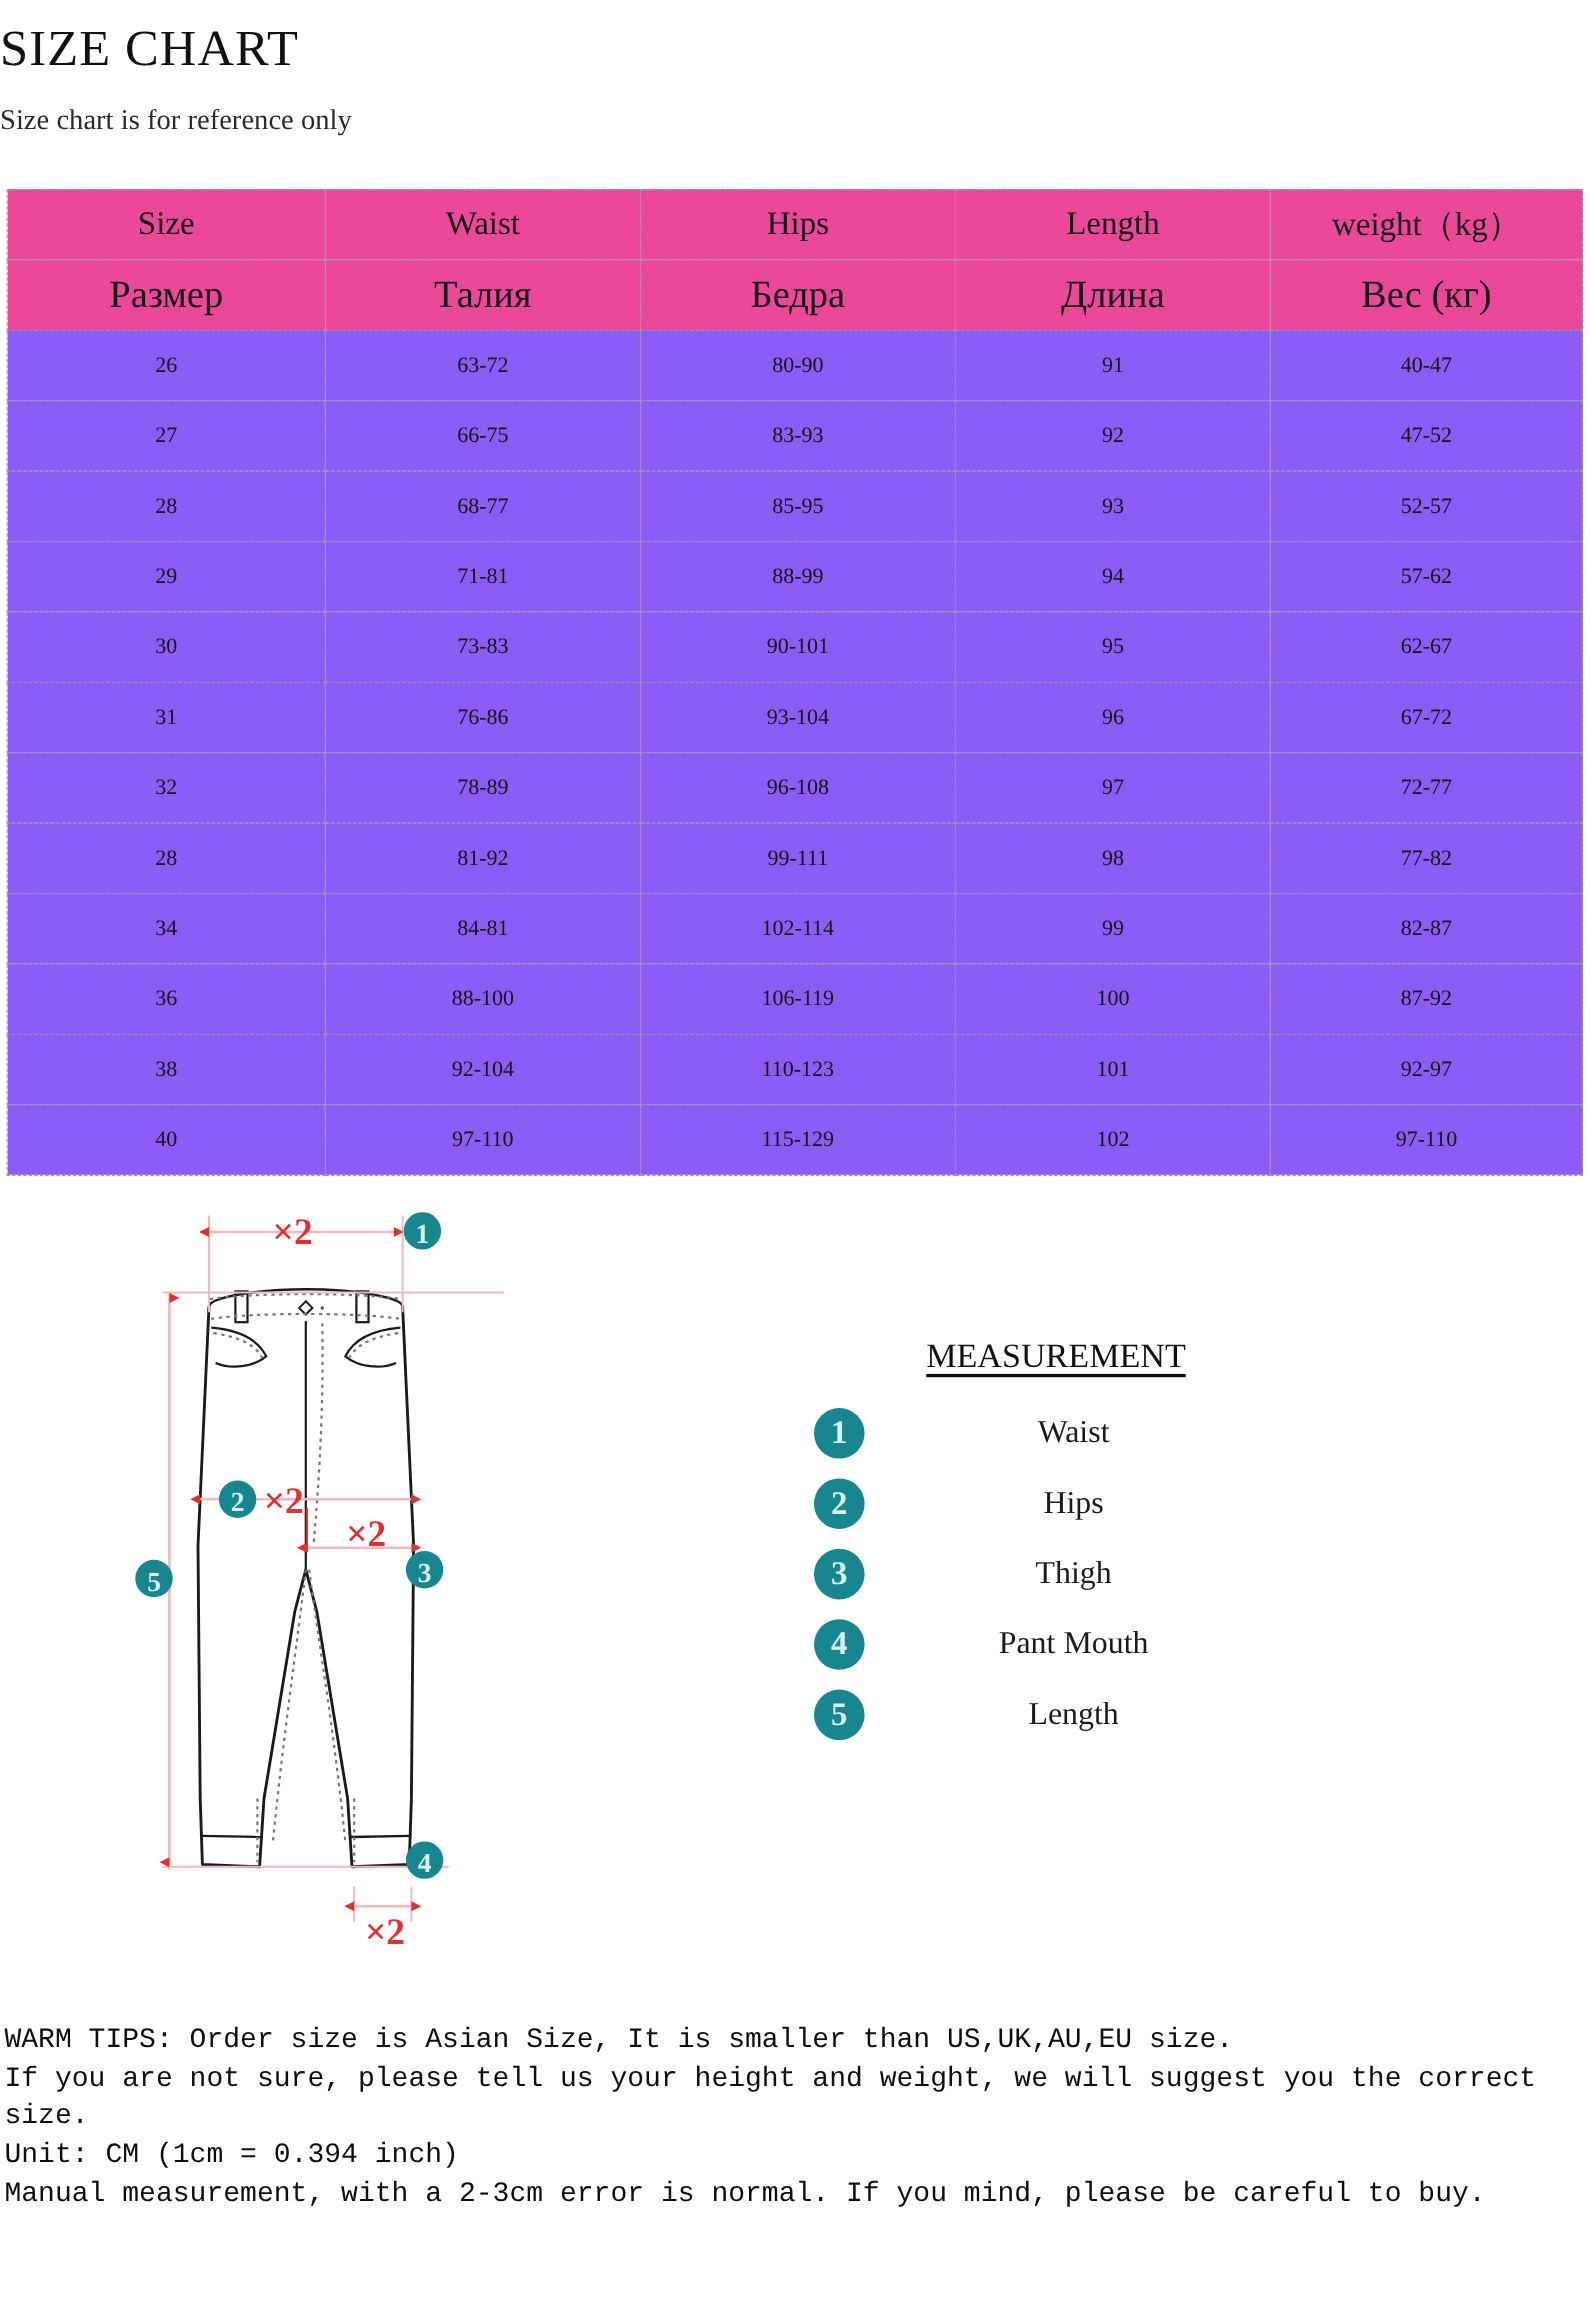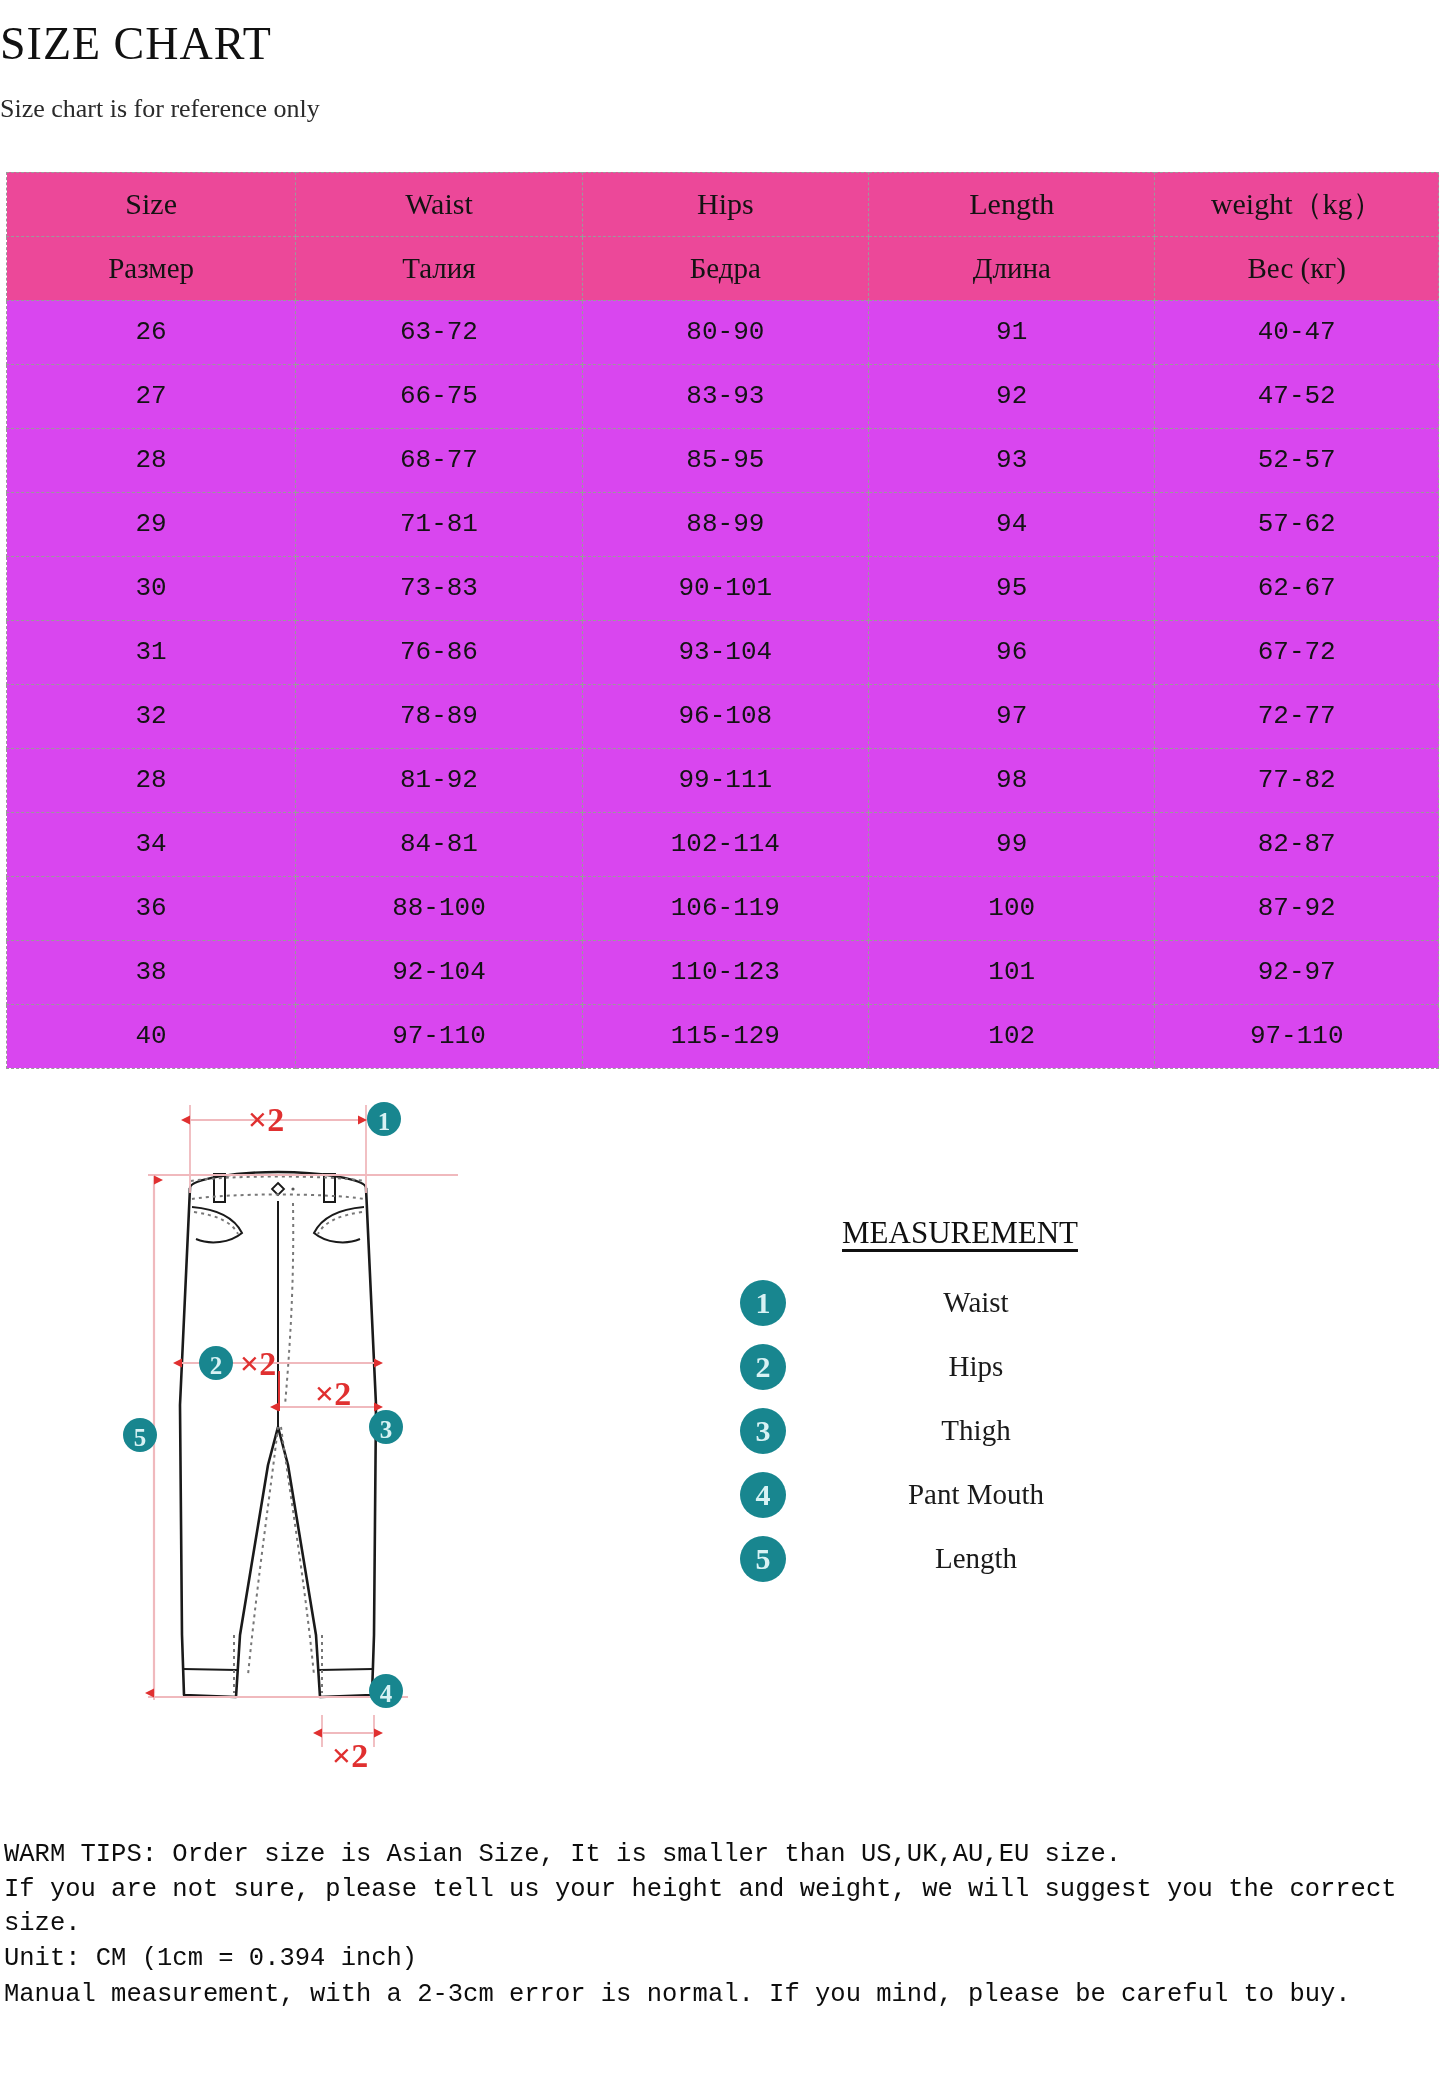--- a/index.html
+++ b/index.html
@@ -42,26 +42,25 @@
     vertical-align:middle;
     font-weight:normal;
     color:#131313;
   }
   table.size-table thead th {
     background:#ec4899;
     font-size:30px;
     height:64px;
     padding:4px 0;
   }
-  table.size-table thead tr.hdr-ru th { font-size:29px; }
+  table.size-table thead tr.hdr-ru th { font-size:35px; }
   table.size-table tbody td {
-    font-size:26px;
+    font-size:20px;
     height:64px;
-    background:#d946ef;
-    font-family:Liberation Mono, monospace;
+    background:#8b5cf6;
   }
   col.c1 { width:20.2%; }
   col.c2 { width:20.0%; }
   col.c3 { width:20.0%; }
   col.c4 { width:20.0%; }
   col.c5 { width:19.8%; }
 
   
   .mid { position:relative; height:740px; margin-top:6px; }
 

